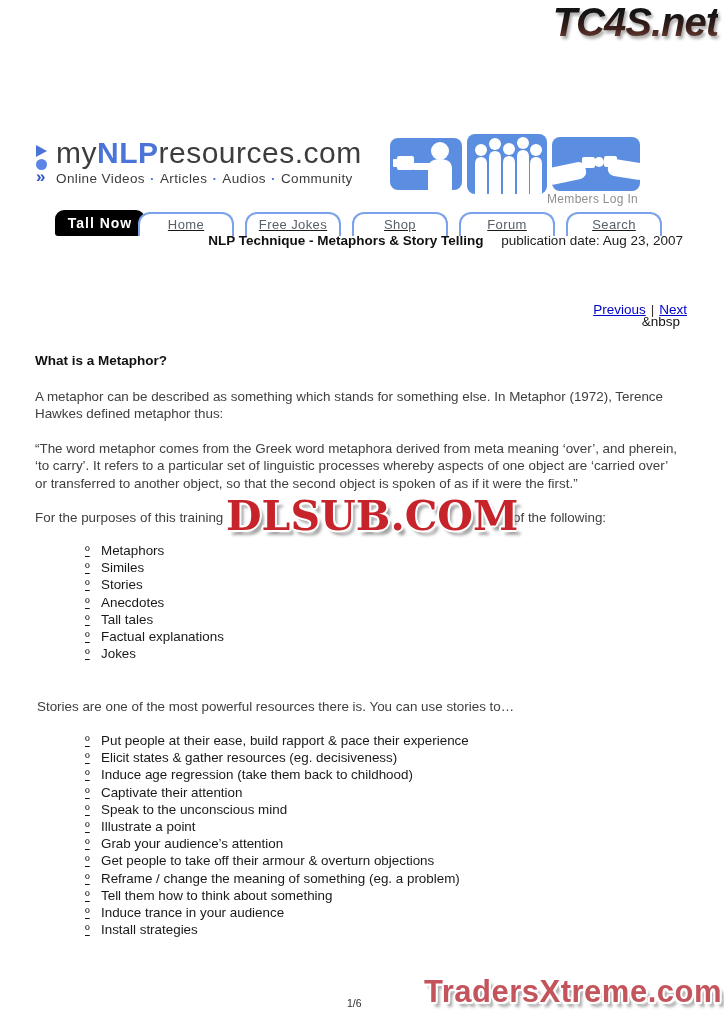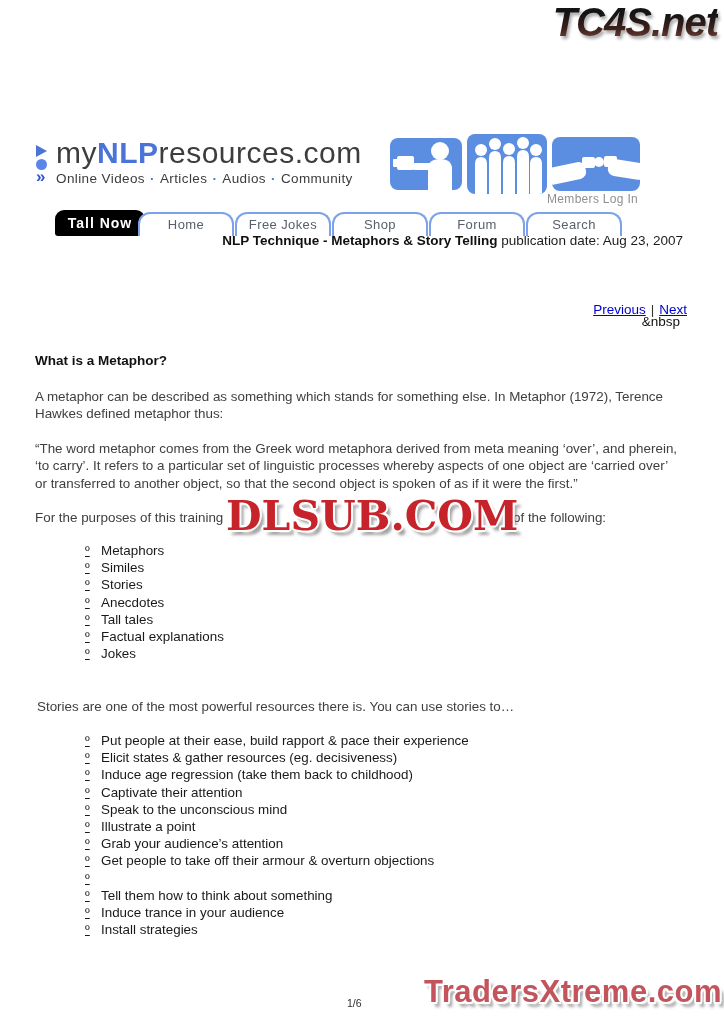--- a/index.html
+++ b/index.html
@@ -46,30 +46,30 @@
   
   .thumbs{position:absolute;left:390px;top:134px;display:flex;align-items:center;gap:5px;}
   .thumb{background:#5b8de0;border-radius:8px;display:block;}
   .members{position:absolute;top:192px;right:86px;font-size:12px;color:#8f8f8f;letter-spacing:.3px;}
   
   .join{
     position:absolute;left:55px;top:210px;width:90px;height:26px;background:#000;
     border-radius:9px 9px 3px 3px;color:#fff;font-weight:bold;font-size:14px;
     text-align:center;line-height:26px;letter-spacing:1px;
   }
-  .tabs{position:absolute;left:138px;top:212px;display:flex;gap:1px;}
+  .tabs{position:absolute;left:138px;top:212px;display:flex;gap:11px;text-decoration:underline;}
   .tab{
     width:92px;height:22px;border:2px solid #7ba2ea;border-bottom:none;
     border-radius:12px 12px 0 0;background:#fff;color:#58606a;
     text-align:center;line-height:21px;font-size:13px;letter-spacing:.4px;
   }
   
   .titleline{position:absolute;top:233px;right:41px;white-space:nowrap;font-size:13.5px;}
   .atitle{font-weight:bold;color:#101010;}
-  .pubdate{color:#1c1c1c;}
+  .pubdate{margin-left:14px;color:#1c1c1c;}
   .pn{position:absolute;top:302px;right:37px;font-size:13.5px;white-space:nowrap;}
   .pn a{color:#0000cc;text-decoration:underline;cursor:pointer;}
   .pn-sep{color:#333;margin:0 5px;}
   .nbsp{position:absolute;top:314px;right:44px;font-size:13.5px;color:#111;}
   
   .h1{position:absolute;left:35px;top:353px;font-size:13.5px;font-weight:bold;color:#111;}
   .p{position:absolute;left:35px;width:672px;font-size:13.4px;line-height:17.3px;color:#404040;white-space:pre-line;}
   .p1{top:388px;}
   .p2{top:440px;}
   .purpose-prefix{top:509px;}
@@ -184,21 +184,21 @@
 
   <ul class="list l2">
       <li><span class="blt">º</span><span>Put people at their ease, build rapport &amp; pace their experience</span></li>
       <li><span class="blt">º</span><span>Elicit states &amp; gather resources (eg. decisiveness)</span></li>
       <li><span class="blt">º</span><span>Induce age regression (take them back to childhood)</span></li>
       <li><span class="blt">º</span><span>Captivate their attention</span></li>
       <li><span class="blt">º</span><span>Speak to the unconscious mind</span></li>
       <li><span class="blt">º</span><span>Illustrate a point</span></li>
       <li><span class="blt">º</span><span>Grab your audience’s attention</span></li>
       <li><span class="blt">º</span><span>Get people to take off their armour &amp; overturn objections</span></li>
-      <li><span class="blt">º</span></li>
+      <li><span class="blt">º</span><span>Reframe / change the meaning of something (eg. a problem)</span></li>
       <li><span class="blt">º</span><span>Tell them how to think about something</span></li>
       <li><span class="blt">º</span><span>Induce trance in your audience</span></li>
       <li><span class="blt">º</span><span>Install strategies</span></li>
     </ul>
 
   <div class="pagenum">1/6</div>
   <div class="traders">TradersXtreme.com</div>
 
 </div>
 

